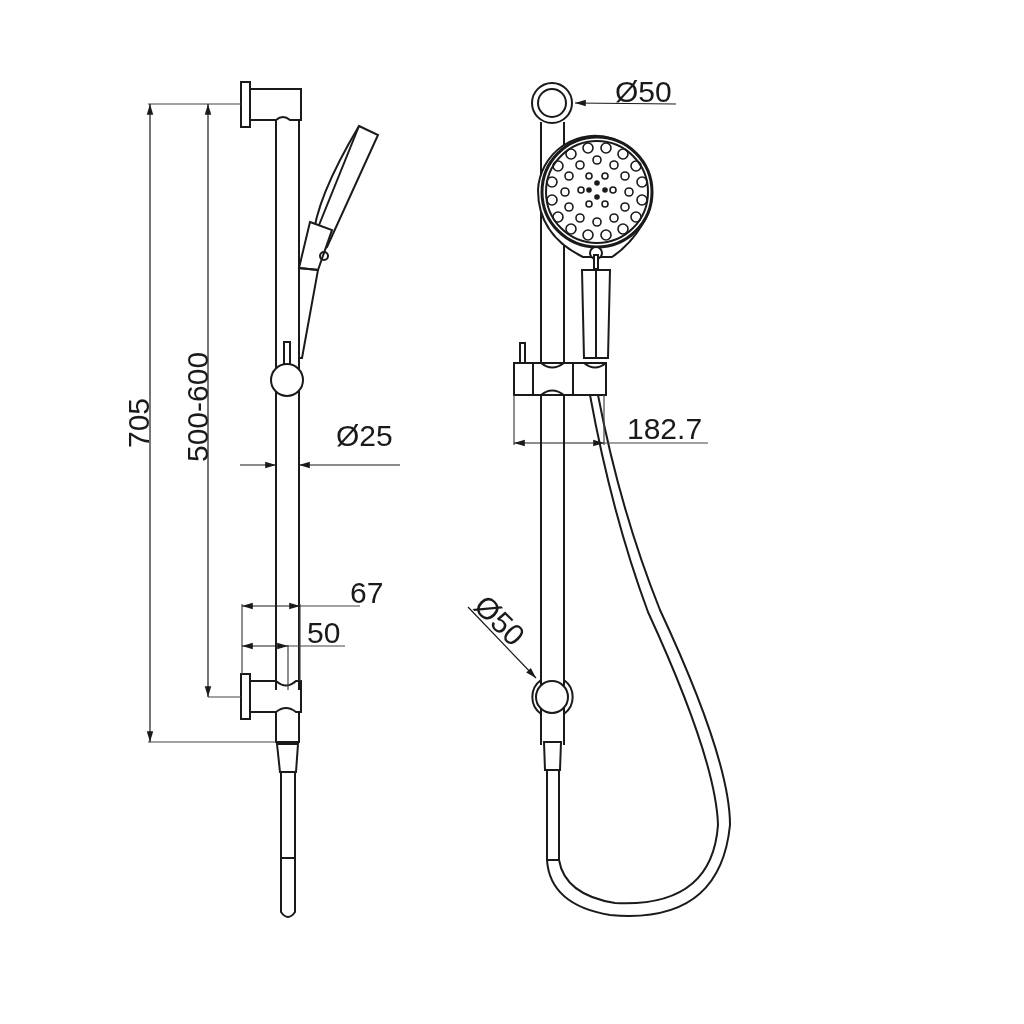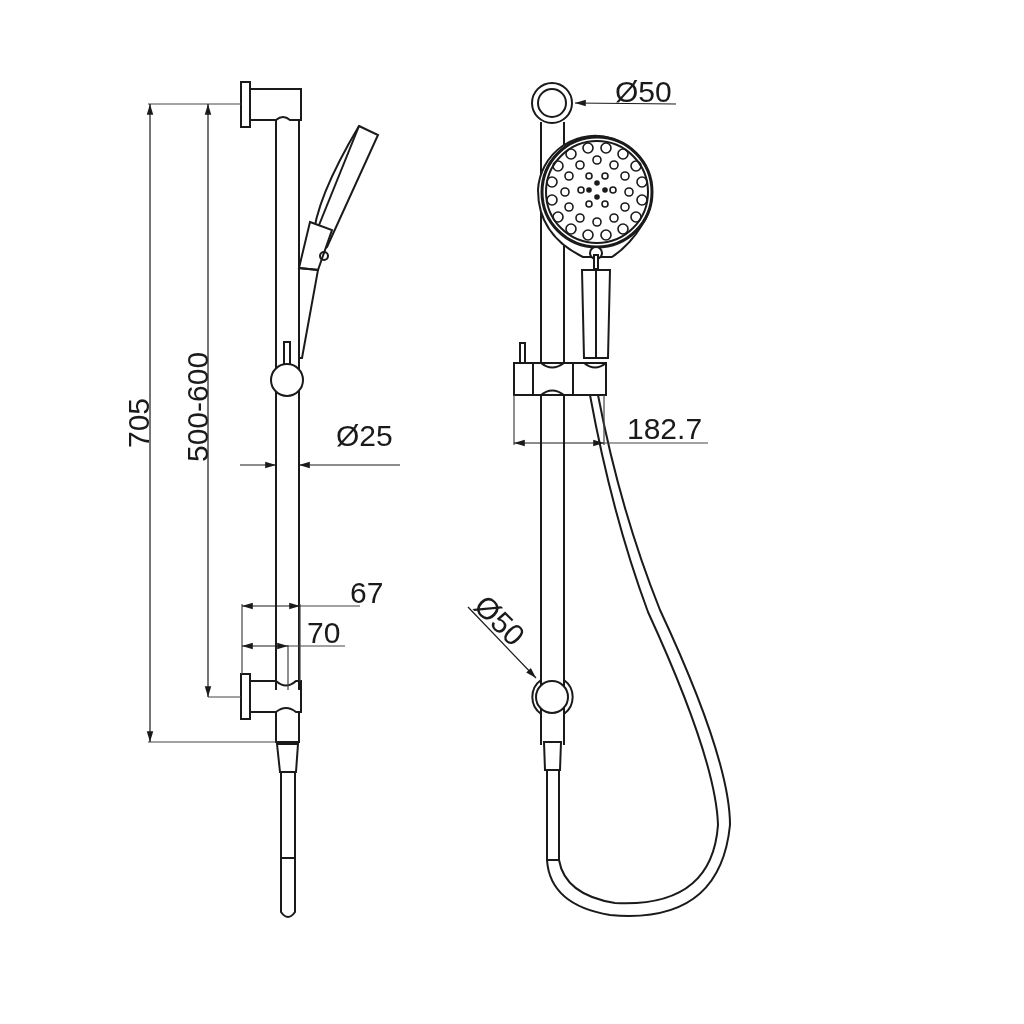--- a/index.html
+++ b/index.html
@@ -173,16 +173,16 @@
     <line x1="514" y1="443" x2="604" y2="443" marker-start="url(#arr)" marker-end="url(#arr)" stroke="#1a1a1a"></line>
     <line x1="604" y1="443" x2="708" y2="443"></line>
     <line x1="468" y1="607" x2="536" y2="678" marker-end="url(#arr)" stroke="#1a1a1a"></line>
   </g>
 </svg>
 
 <div class="dimtxt rot" style="left:124px;top:448px;transform:rotate(-90deg);font-size:30px;">705</div>
 <div class="dimtxt rot" style="left:183px;top:462px;transform:rotate(-90deg);font-size:30px;">500-600</div>
 <div class="dimtxt" style="left:336px;top:421px;">Ø25</div>
 <div class="dimtxt" style="left:322px;top:578px;margin-left:28px;">67</div>
-<div class="dimtxt" style="left:307px;top:618px;">70</div>
+<div class="dimtxt" style="left:307px;top:618px;">50</div>
 <div class="dimtxt" style="left:615px;top:77px;">Ø50</div>
 <div class="dimtxt" style="left:627px;top:414px;">182.7</div>
 <div class="dimtxt rot" style="left:490px;top:590px;transform:rotate(45deg);">Ø50</div>
 
 </body></html>

